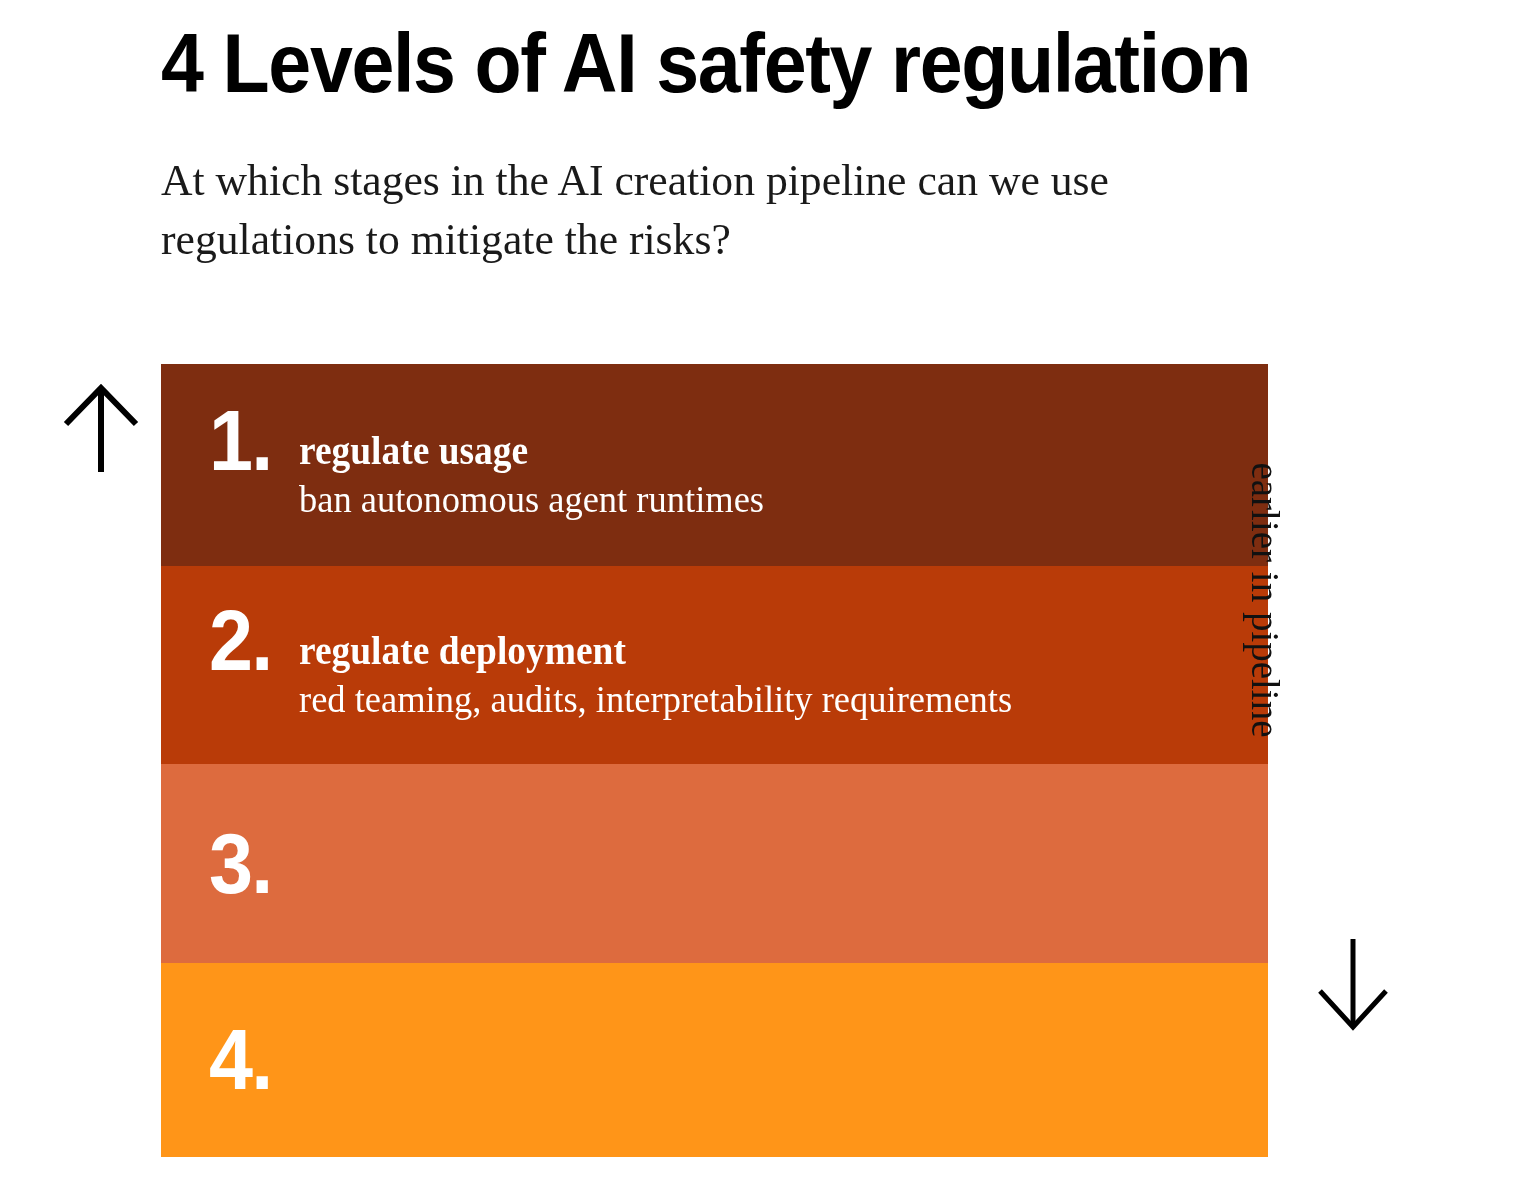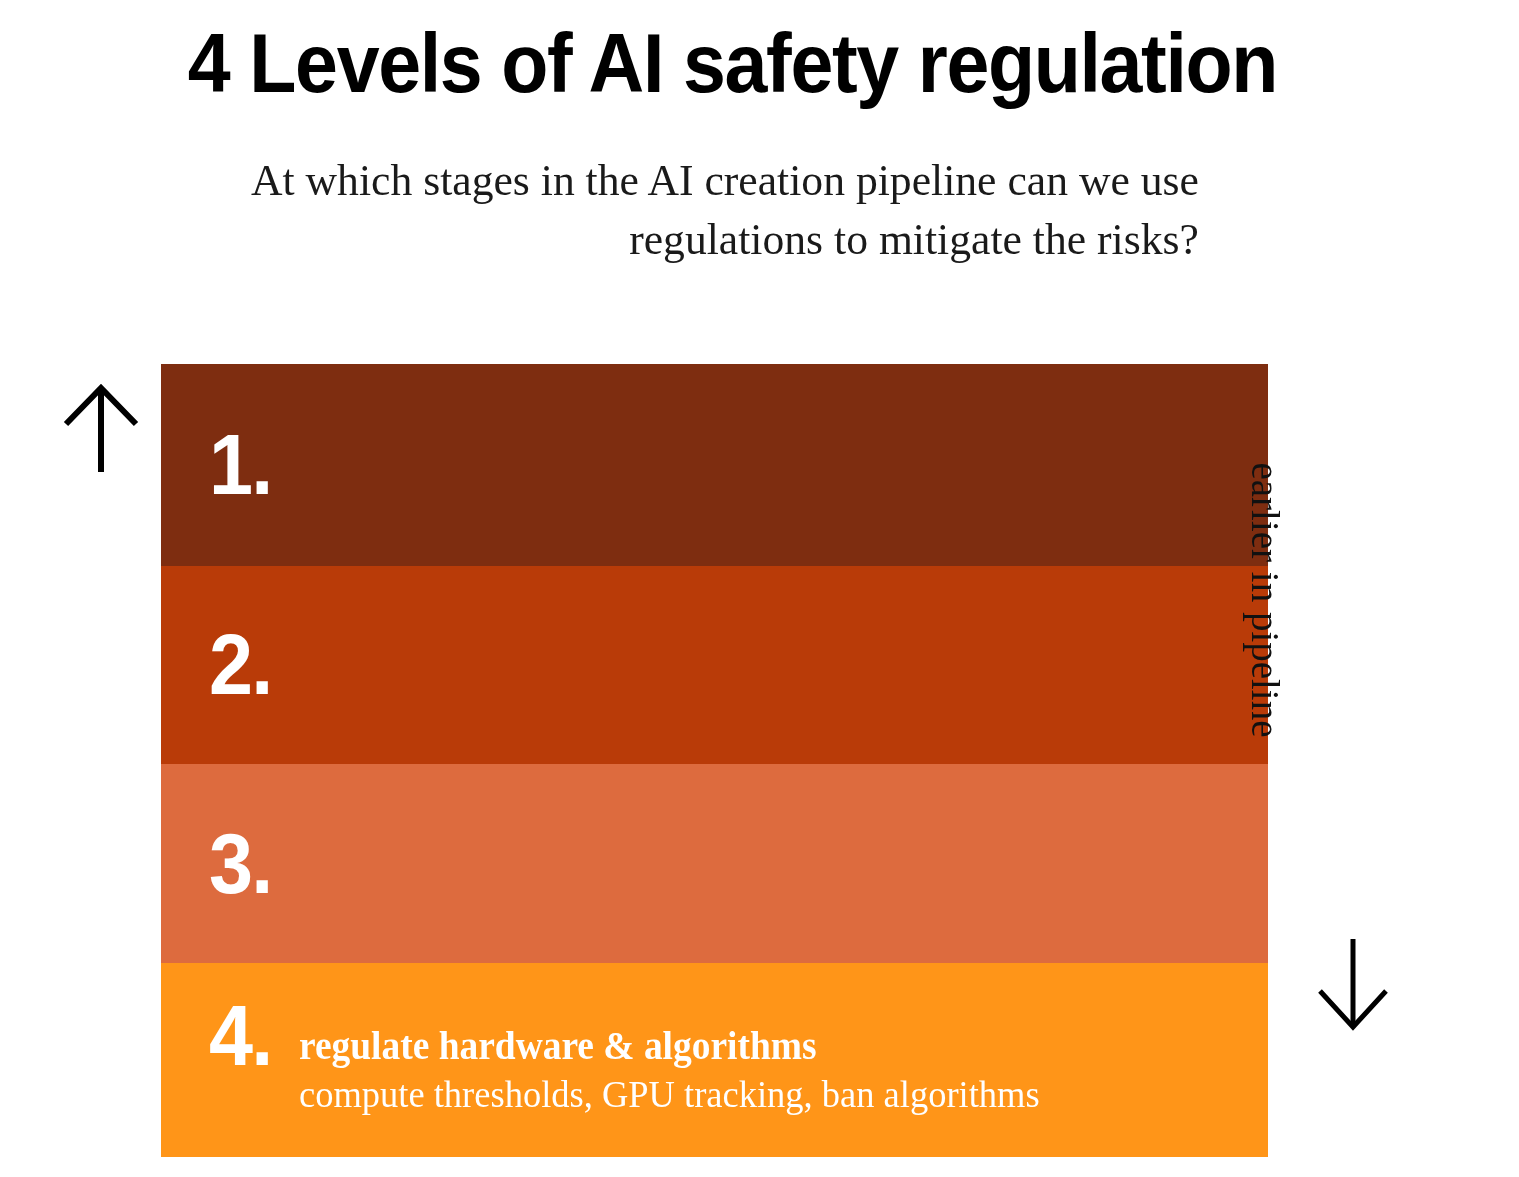--- a/index.html
+++ b/index.html
@@ -16,21 +16,20 @@
     color: #111111;
     position: relative;
   }
 
   
   #header {
     position: absolute;
     left: 161px;
     top: 0px;
     width: 1200px;
-    text-align: right;
   }
   #page-title {
     font-family: "Liberation Sans Narrow", "Liberation Sans", "DejaVu Sans", sans-serif;
     font-weight: 700;
     font-size: 83px;
     line-height: 1.0;
     letter-spacing: -1.5px;
     color: #000000;
     margin: 0;
     padding-top: 22px;
@@ -196,42 +195,46 @@
   <div id="axis-left-label">
     <span>higher exposure to risks</span>
   </div>
 </div>
 
 <div id="diagram">
 
   <div class="level-band" style="height:202px; background:#7E2D10;">
     <div class="level-inner">
       <div class="level-number">1.</div>
+      <div class="level-text">
+        <div class="level-heading">regulate usage</div>
+        <div class="level-detail">ban autonomous agent runtimes</div>
+      </div>
     </div>
   </div>
 
   <div class="level-band" style="height:198px; background:#B93B08;">
     <div class="level-inner">
       <div class="level-number">2.</div>
+      <div class="level-text">
+        <div class="level-heading">regulate deployment</div>
+        <div class="level-detail">red teaming, audits, interpretability requirements</div>
+      </div>
     </div>
   </div>
 
   <div class="level-band" style="height:199px; background:#DD6B3E;">
     <div class="level-inner">
       <div class="level-number">3.</div>
     </div>
   </div>
 
   <div class="level-band" style="height:194px; background:#FF9518;">
     <div class="level-inner">
       <div class="level-number">4.</div>
-      <div class="level-text">
-        <div class="level-heading">regulate hardware &amp; algorithms</div>
-        <div class="level-detail">compute thresholds, GPU tracking, ban algorithms</div>
-      </div>
     </div>
   </div>
 
 </div>
 
 <div id="axis-right">
   <div id="axis-right-label">
     <span>earlier in pipeline</span>
   </div>
   <svg id="axis-right-arrow" viewBox="0 0 110 96">

